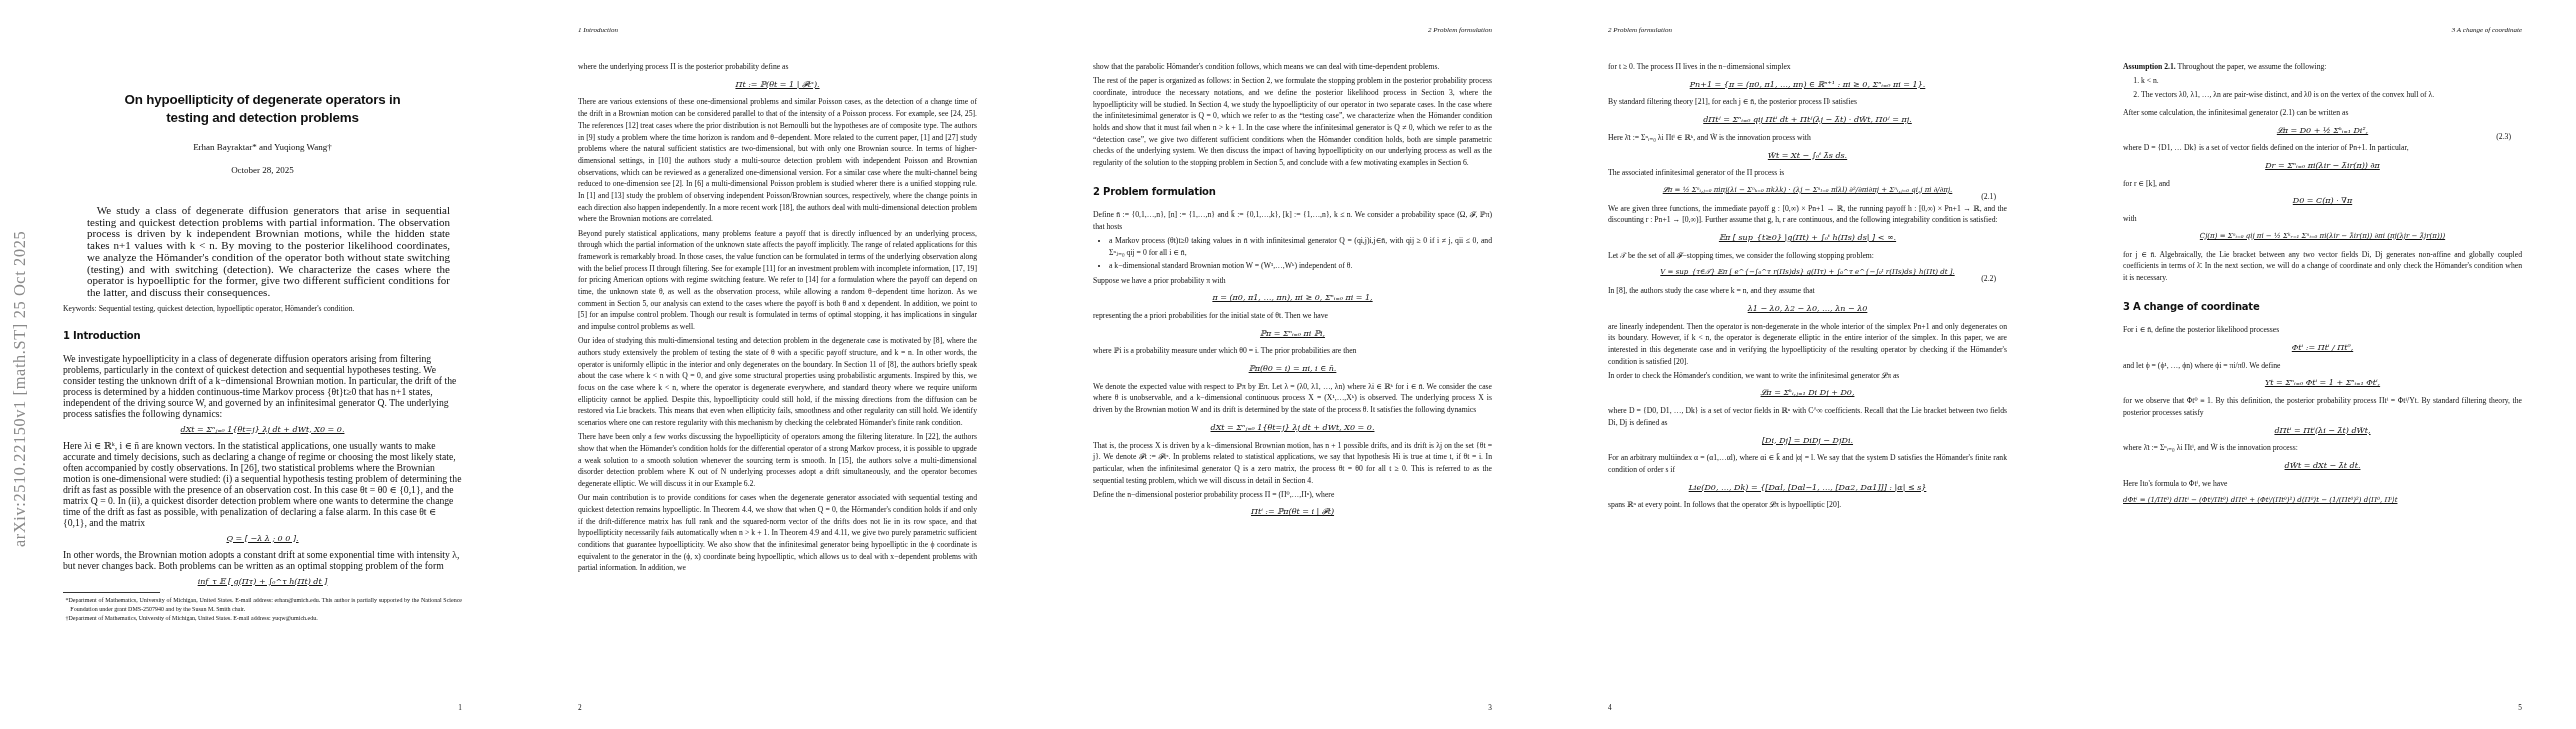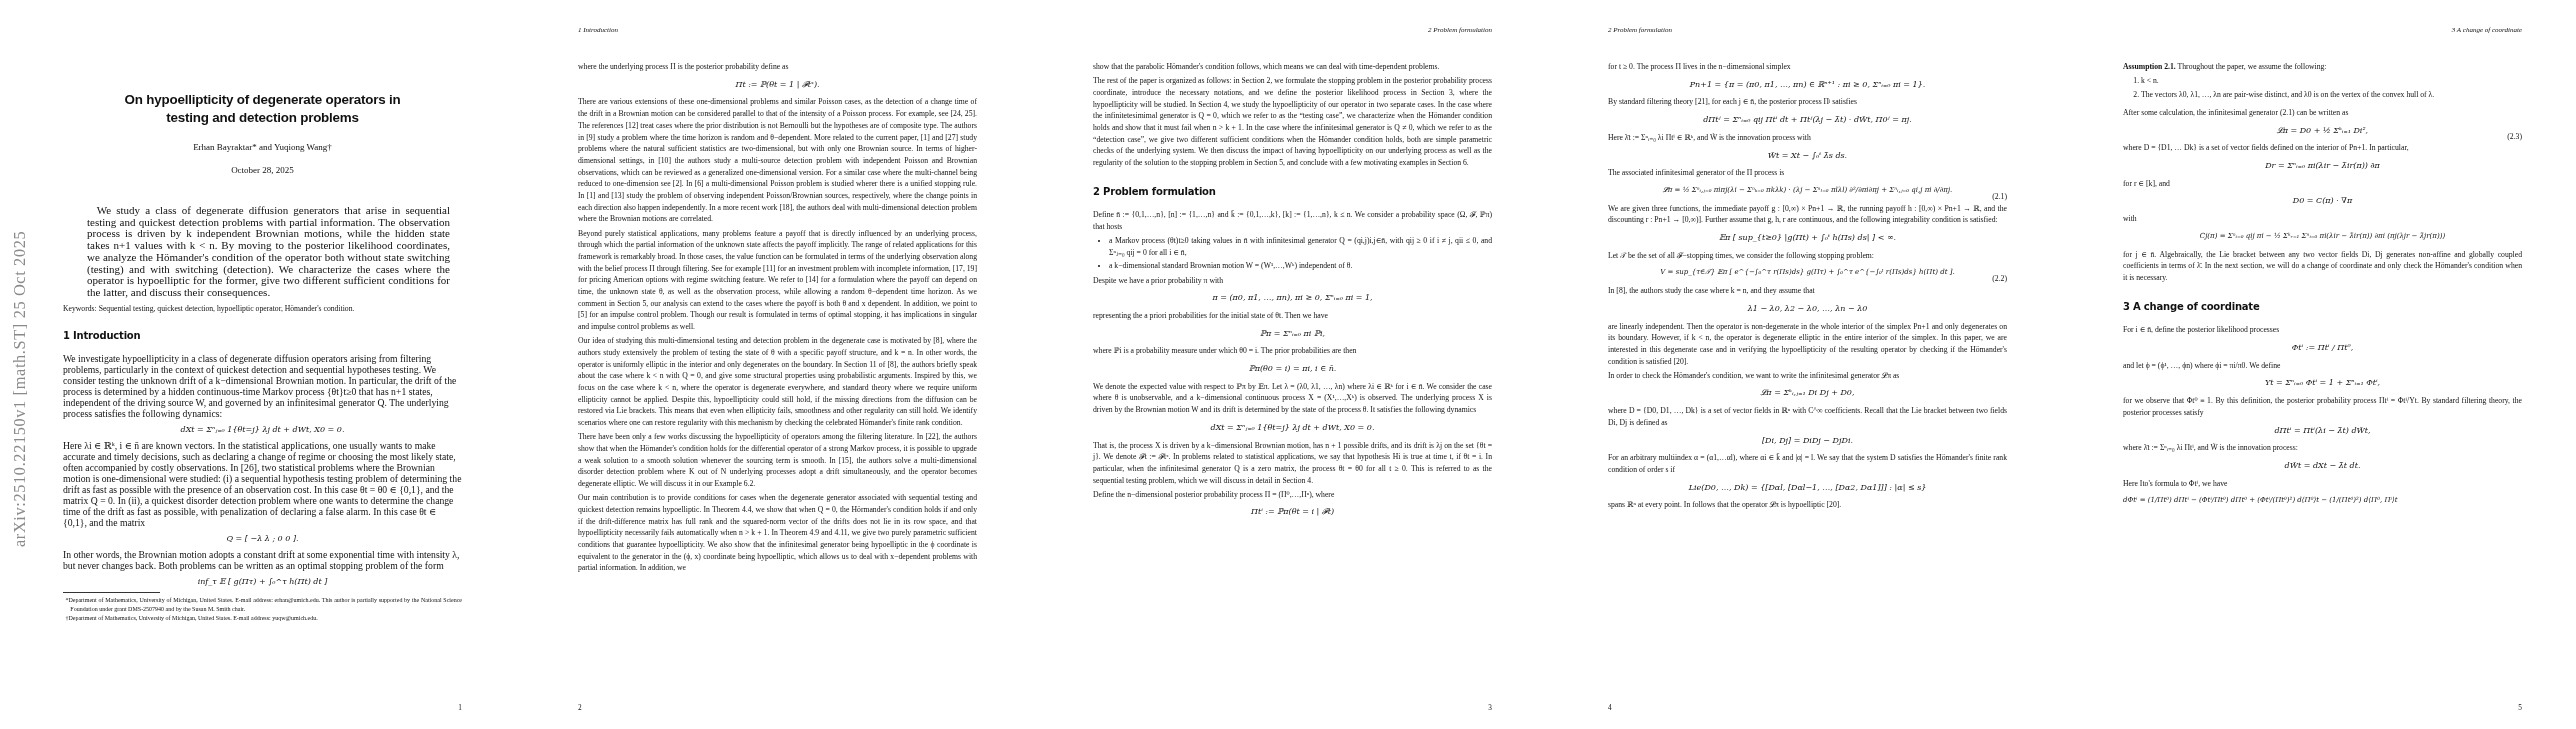--- a/index.html
+++ b/index.html
@@ -11,22 +11,22 @@
   .page:last-child { width: 515px; }
   .running-head { position: absolute; top: 26px; font-style: italic; font-size: 7px; }
   .running-head.left { left: 63px; }
   .running-head.right { right: 53px; }
   .page-num { position: absolute; font-size: 7.3px; top: 703px; }
   .page-num.right { right: 53px; }
   .page-num.left { left: 63px; }
   .content { position: absolute; left: 63px; right: 53px; top: 61px; font-size: 7.7px; line-height: 11.7px;
              text-align: justify; hyphens: auto; }
   p { margin: 0 0 2.4px 0; }
-  .math-display { text-align: center; font-style: italic; margin: 6px 0; font-family: "DejaVu Serif", serif; font-size: 8px; }
-  .eqno { position: absolute; right: 0; font-style: normal; }
+  .math-display { text-align: center; font-style: italic; margin: 6px 0; font-family: "DejaVu Serif", serif; font-size: 8px; text-decoration: underline; }
+  .eqno { position: absolute; right: 11px; font-style: normal; }
   .eq-wrap { position: relative; }
   h1.title { font-family: Liberation Sans, sans-serif; font-weight: bold; font-size: 13.4px;
              text-align: center; line-height: 18px; margin: 0; letter-spacing: -0.2px; }
   .authors { text-align: center; font-size: 9px; margin-top: 14.6px; }
   .date { text-align: center; font-size: 9px; margin-top: 13.4px; }
   .abstract { margin: 30px 12px 0 24px; font-size: 11px; line-height: 11.7px; text-align: justify; text-indent: 9.7px; }
   .keywords { margin-top: 4.9px; font-size: 7.7px; }
   .keywords b { font-weight: normal; }
   h2.section { font-family: "DejaVu Sans", "Liberation Sans", sans-serif; font-weight: bold;
                font-size: 10px; margin: 17px 0 12px 0; letter-spacing: -0.2px; }
@@ -92,21 +92,21 @@
     <div class="running-head right">2  Problem formulation</div>
     <div class="content">
       <p>show that the parabolic Hömander's condition follows, which means we can deal with time-dependent problems.</p>
       <p>The rest of the paper is organized as follows: in Section 2, we formulate the stopping problem in the posterior probability process coordinate, introduce the necessary notations, and we define the posterior likelihood process in Section 3, where the hypoellipticity will be studied. In Section 4, we study the hypoellipticity of our operator in two separate cases. In the case where the infinitetesimimal generator is Q = 0, which we refer to as the “testing case”, we characterize when the Hömander condition holds and show that it must fail when n &gt; k + 1. In the case where the infinitesimal generator is Q ≠ 0, which we refer to as the “detection case”, we give two different sufficient conditions when the Hömander condition holds, both are simple parametric checks of the underlying system. We then discuss the impact of having hypoellipticity on our underlying process as well as the regularity of the solution to the stopping problem in Section 5, and conclude with a few motivating examples in Section 6.</p>
       <h2 class="section">2  Problem formulation</h2>
       <p>Define n̄ := {0,1,…,n}, [n] := {1,…,n} and k̄ := {0,1,…,k}, [k] := {1,…,n}, k ≤ n. We consider a probability space (Ω, 𝓕, ℙπ) that hosts</p>
       <ul class="bullets">
         <li>a Markov process (θt)t≥0 taking values in n̄ with infinitesimal generator Q = (qi,j)i,j∈n̄, with qij ≥ 0 if i ≠ j, qii ≤ 0, and Σⁿⱼ₌₀ qij = 0 for all i ∈ n̄,</li>
         <li>a k−dimensional standard Brownian motion W = (W¹,…,Wᵏ) independent of θ.</li>
       </ul>
-      <p>Despite we have a prior probability π with</p>
+      <p>Suppose we have a prior probability π with</p>
       <div class="math-display">π = (π0, π1, …, πn),    πi ≥ 0,    Σⁿᵢ₌₀ πi = 1,</div>
       <p>representing the a priori probabilities for the initial state of θt. Then we have</p>
       <div class="math-display">ℙπ = Σⁿᵢ₌₀ πi ℙi,</div>
       <p>where ℙi is a probability measure under which θ0 = i. The prior probabilities are then</p>
       <div class="math-display">ℙπ(θ0 = i) = πi, i ∈ n̄.</div>
       <p>We denote the expected value with respect to ℙπ by 𝔼π. Let λ = (λ0, λ1, …, λn) where λi ∈ ℝᵏ for i ∈ n̄. We consider the case where θ is unobservable, and a k−dimensional continuous process X = (X¹,…,Xᵏ) is observed. The underlying process X is driven by the Brownian motion W and its drift is determined by the state of the process θ. It satisfies the following dynamics</p>
       <div class="math-display">dXt = Σⁿⱼ₌₀ 1{θt=j} λj dt + dWt,    X0 = 0.</div>
       <p>That is, the process X is driven by a k−dimensional Brownian motion, has n + 1 possible drifts, and its drift is λj on the set {θt = j}. We denote 𝓕t := 𝓕tˣ. In problems related to statistical applications, we say that hypothesis Hi is true at time t, if θt = i. In particular, when the infinitesimal generator Q is a zero matrix, the process θt = θ0 for all t ≥ 0. This is referred to as the sequential testing problem, which we will discuss in detail in Section 4.</p>
       <p>Define the n−dimensional posterior probability process Π = (Π⁰,…,Πⁿ), where</p>
       <div class="math-display">Πtⁱ := ℙπ(θt = i | 𝓕t)</div>

